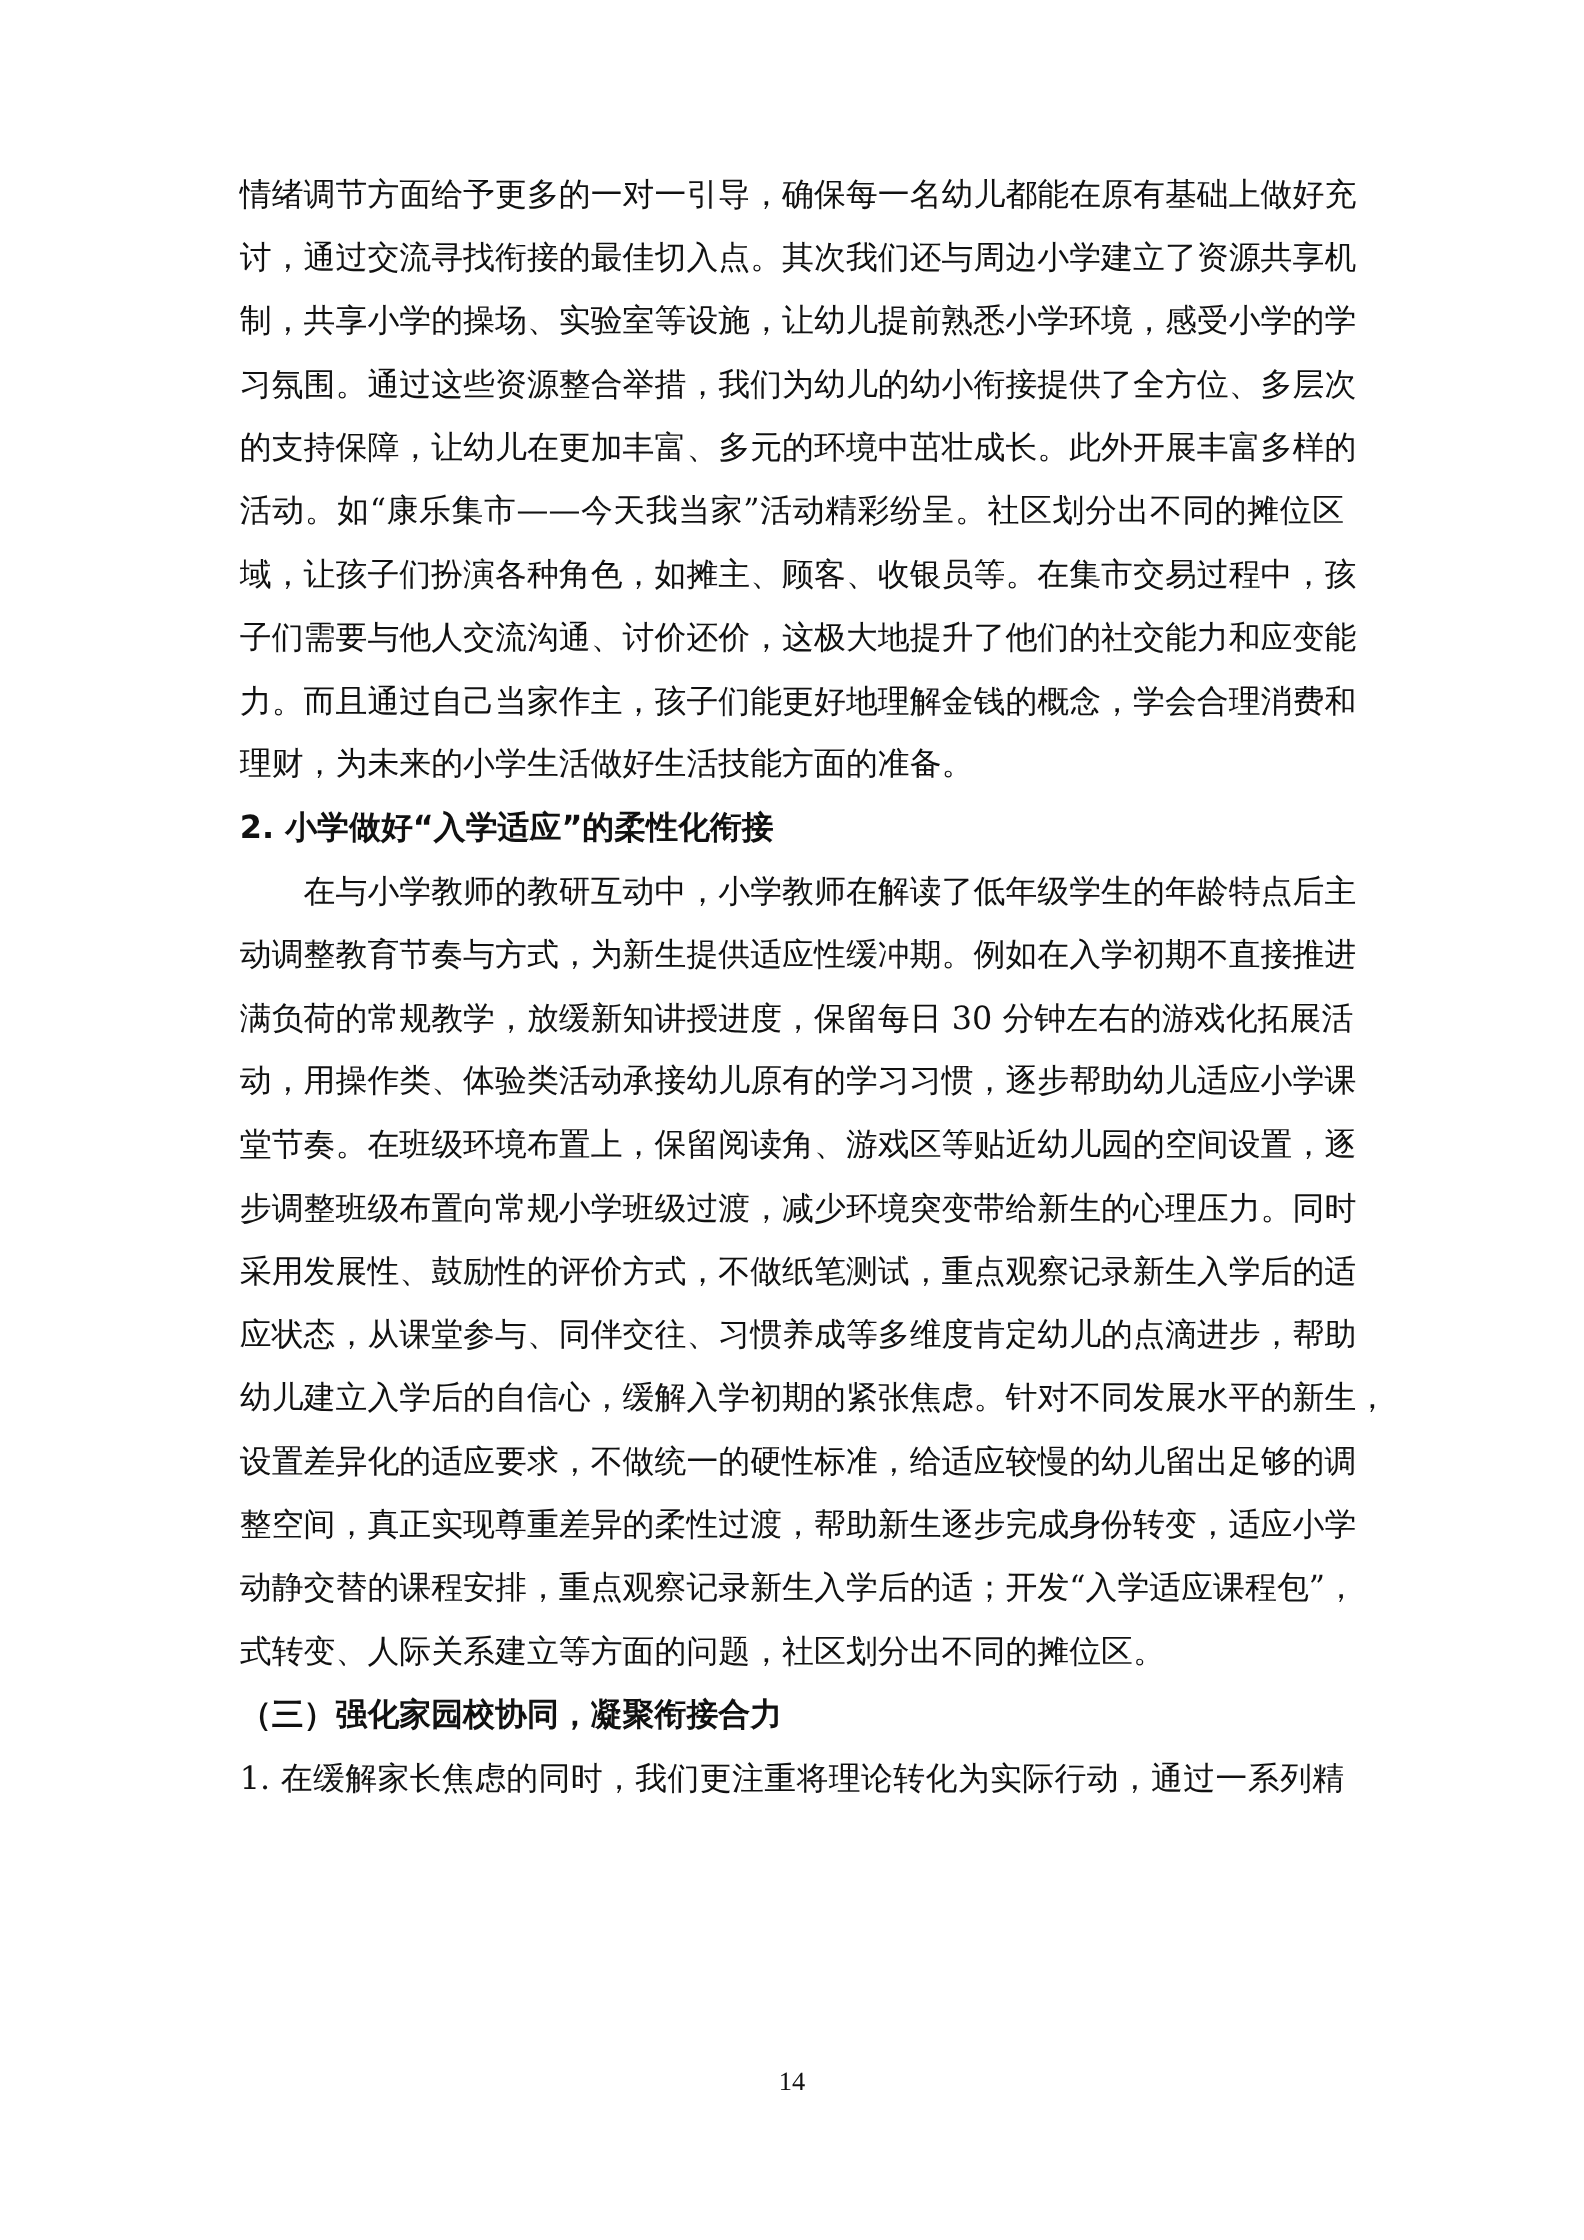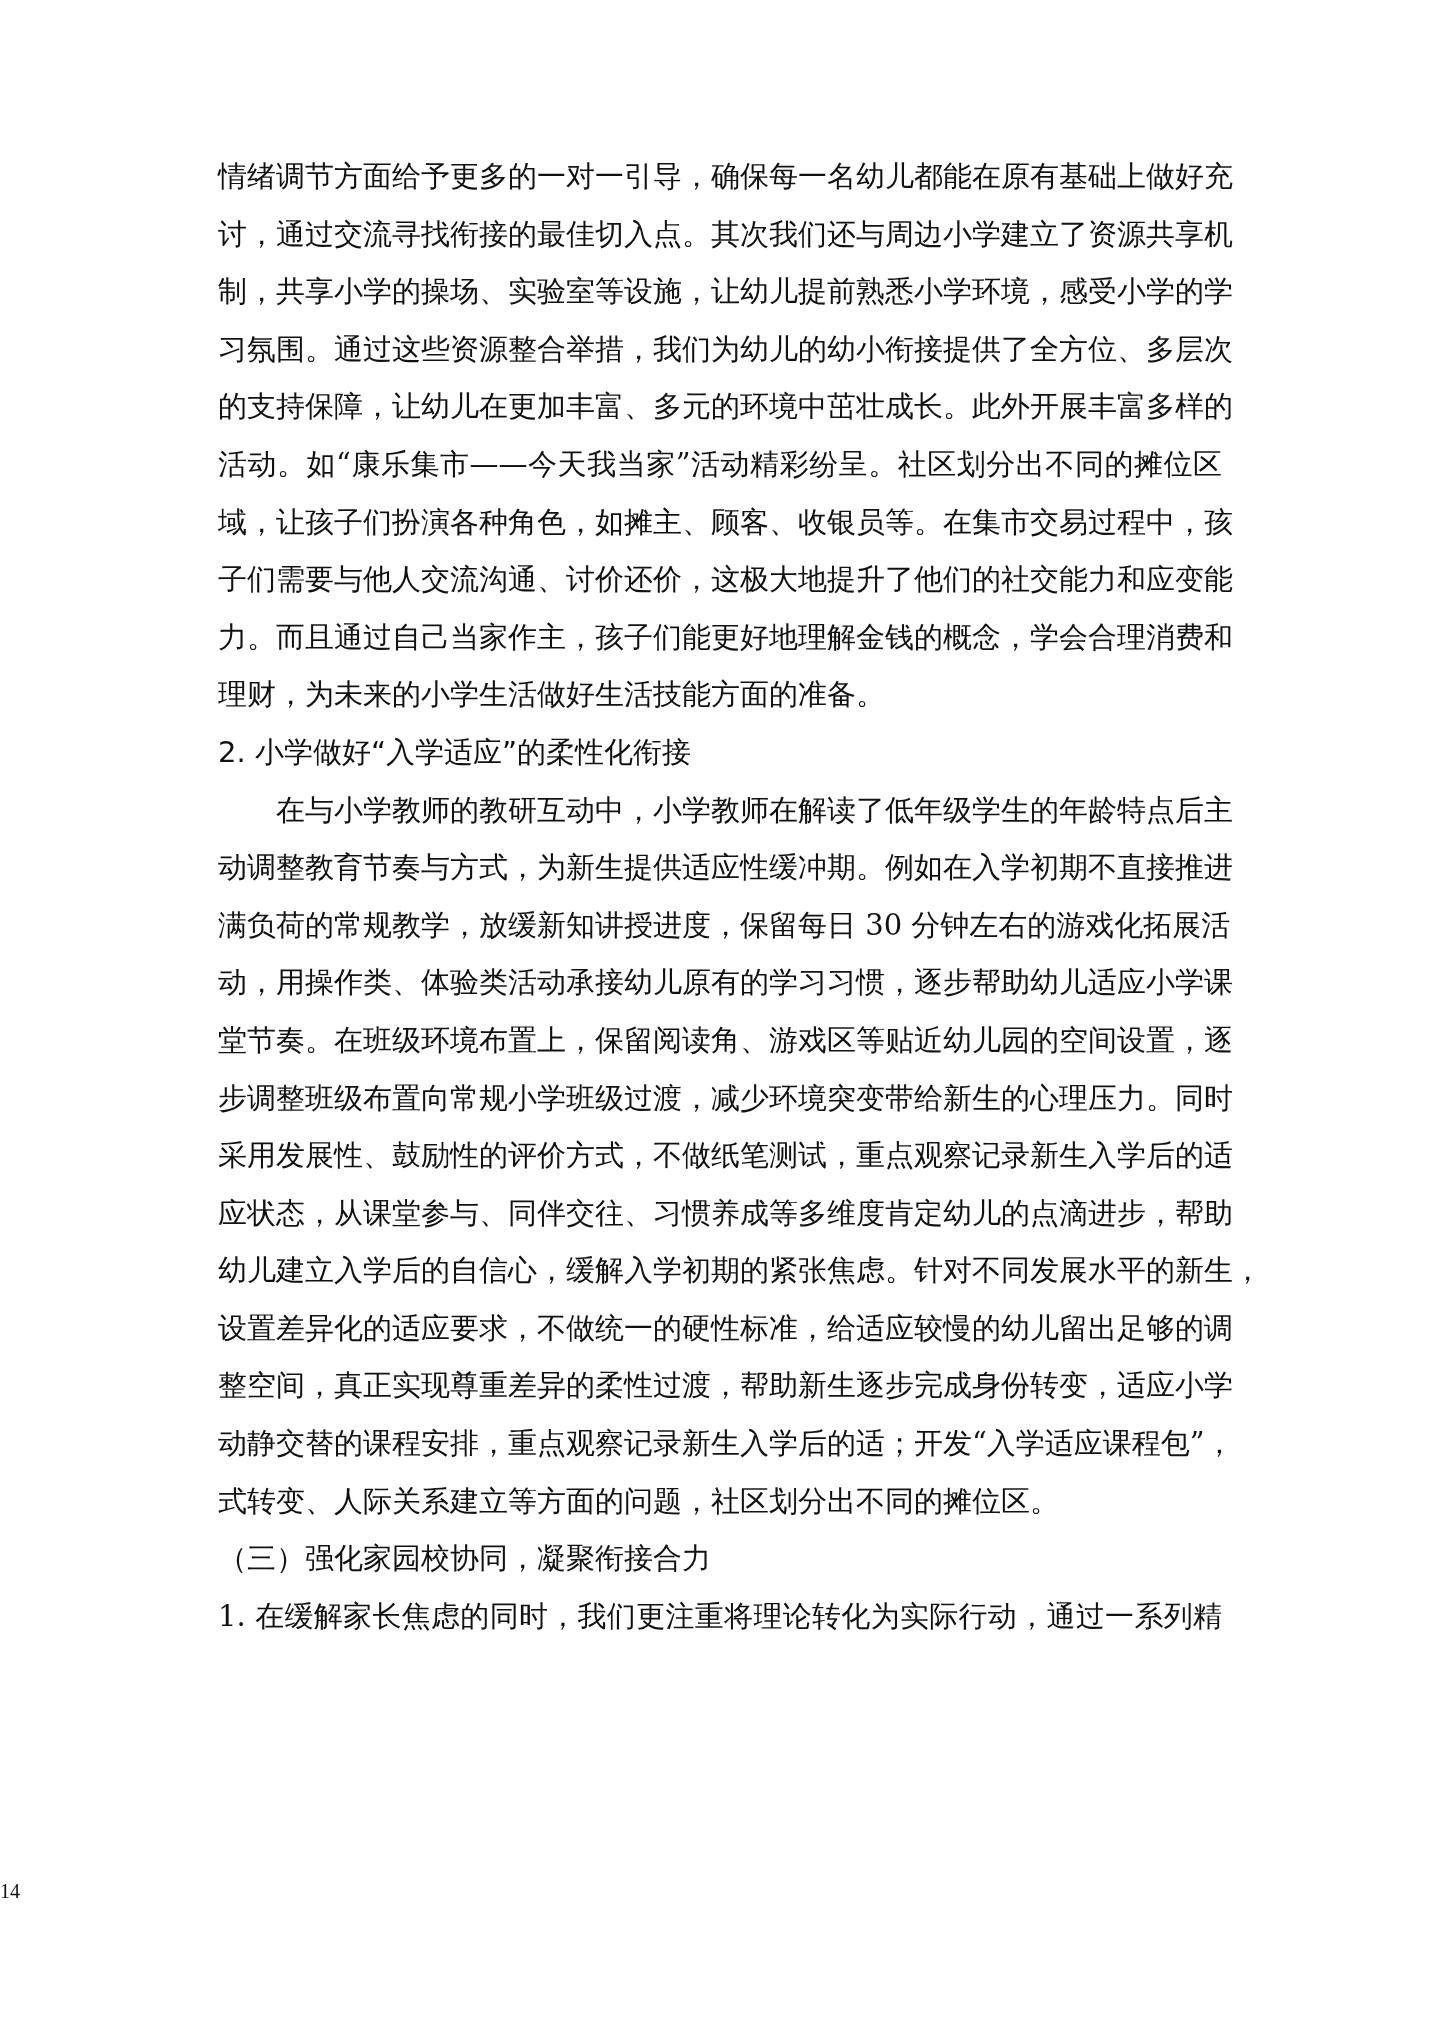--- a/index.html
+++ b/index.html
@@ -33,31 +33,31 @@
     .line.last {
       text-align-last: left;
     }
     .line.indent {
       padding-left: 58px;
     }
     .heading {
       height: 57.6px;
       line-height: 57.6px;
       font-size: 29px;
-      font-weight: normal;
+      font-weight: bold;
       font-family: "DejaVu Sans", "Liberation Sans", sans-serif;
       white-space: nowrap;
     }
     .page-number {
       position: absolute;
       left: 0;
       width: 1440px;
       top: 1880px;
-      text-align: left;
-      font-size: 20px;
+      text-align: center;
+      font-size: 24px;
       font-family: "Liberation Serif", "DejaVu Serif", serif;
       color: #111;
     }
   </style>
 </head>
 <body>
 
 <div class="page">
   <div>
     <div class="line">情绪调节方面给予更多的一对一引导，确保每一名幼儿都能在原有基础上做好充</div>

